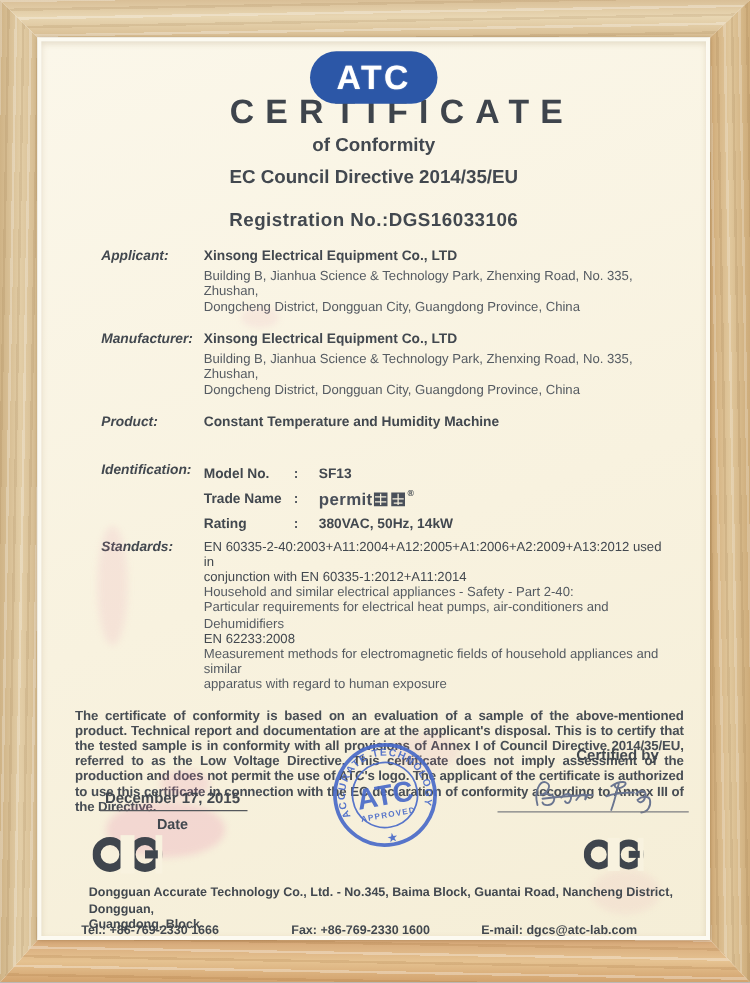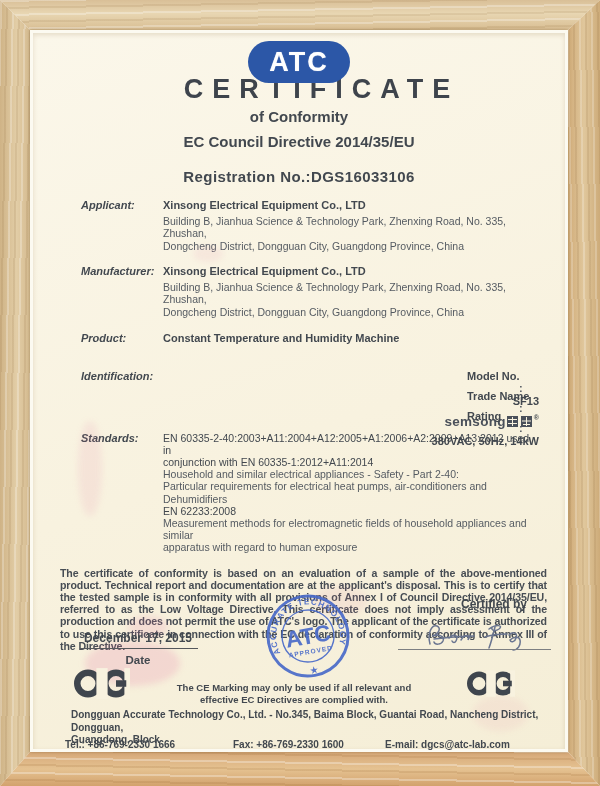--- a/index.html
+++ b/index.html
@@ -43,21 +43,21 @@
     font-size:27px;font-weight:bold;letter-spacing:9px;text-indent:9px;color:#3e444c;padding-left:36px;}
   .cert-sub{margin-top:3px;text-align:center;font-size:15px;font-weight:bold;}
   .directive{margin-top:8px;text-align:center;font-size:15px;font-weight:bold;line-height:18px;}
   .registration{margin-top:17px;text-align:center;font-size:15px;font-weight:bold;letter-spacing:.4px;}
   
   .row{display:flex;padding-left:48px;padding-right:26px;}
   .row .lbl{width:82px;flex:none;font-size:11px;font-weight:bold;font-style:italic;}
   .row .val{flex:1;font-size:10.5px;line-height:12.5px;color:#555b62;}
   .val .name{font-size:11px;font-weight:bold;color:#42484f;margin-bottom:3px;}
   .mt14{margin-top:14px;} .mt13{margin-top:13px;} .mt22{margin-top:22px;}
-  .id-row{display:flex;height:20px;align-items:flex-end;flex-direction:column;}
+  .id-row{display:flex;height:20px;align-items:center;}
   .id-row .sub{width:72px;flex:none;font-size:11px;font-weight:bold;color:#42484f;}
   .id-row .colon{width:20px;flex:none;font-size:11px;font-weight:bold;}
   .id-row .v{font-size:11px;font-weight:bold;color:#42484f;}
   .trade{display:flex;align-items:flex-start;gap:1px;}
   .trade .latin{font-size:13.5px;font-weight:bold;letter-spacing:.3px;color:#4a505a;line-height:13px;}
   .trade .reg{font-size:7px;vertical-align:top;position:relative;top:-3px;font-weight:bold;}
   .std-line{font-size:10.5px;line-height:12.2px;color:#555b62;}
   .std-line.b{font-weight:normal;color:#42484f;}
   
   .statement{margin:13px 24px 0 27px;width:487px;font-size:10.6px;font-weight:bold;
@@ -136,21 +136,21 @@
         <div class="val">
           <div class="id-row">
             <span class="sub">Model No.</span>
             <span class="colon">:</span>
             <span class="v">SF13</span>
           </div>
           <div class="id-row">
             <span class="sub">Trade Name</span>
             <span class="colon">:</span>
             <span class="v trade">
-              <span class="latin">semsong</span>
+              <span class="latin">permit</span>
 
               <svg width="26" height="13" viewBox="0 0 26 13">
                 <g fill="#4a505a">
                   <rect x="0" y="1" width="11" height="11"></rect>
                   <rect x="14" y="1" width="11" height="11"></rect>
                 </g>
                 <g stroke="#f8f2df" stroke-width="1">
                   <line x1="1" y1="4.5" x2="10" y2="4.5"></line>
                     <line x1="1" y1="8.5" x2="10" y2="8.5"></line>
                     <line x1="5.5" y1="2" x2="5.5" y2="11"></line>
@@ -237,24 +237,20 @@
           <circle cx="15" cy="16.5" r="11.5"></circle>
           <circle cx="45" cy="16.5" r="11.5"></circle>
         </g>
         <g fill="#f8f2df">
           <rect x="24" y="0" width="12" height="33"></rect>
           <rect x="54" y="0" width="6" height="33"></rect>
         </g>
         <rect x="45" y="13" width="11" height="7" fill="#3f454d"></rect>
       </svg>
 
-      <div class="abs ce-note">
-        <div>The CE Marking may only be used if all relevant and</div>
-        <div>effective EC Directives are complied with.</div>
-      </div>
 
       <div class="abs footer-address">
         <div>Dongguan Accurate Technology Co., Ltd. - No.345, Baima Block, Guantai Road, Nancheng District, Dongguan,</div>
         <div>Guangdong, Block</div>
       </div>
 
       <div class="abs contact tel">Tel.: +86-769-2330 1666</div>
       <div class="abs contact fax">Fax: +86-769-2330 1600</div>
       <div class="abs contact email">E-mail: dgcs@atc-lab.com</div>
     </div>

